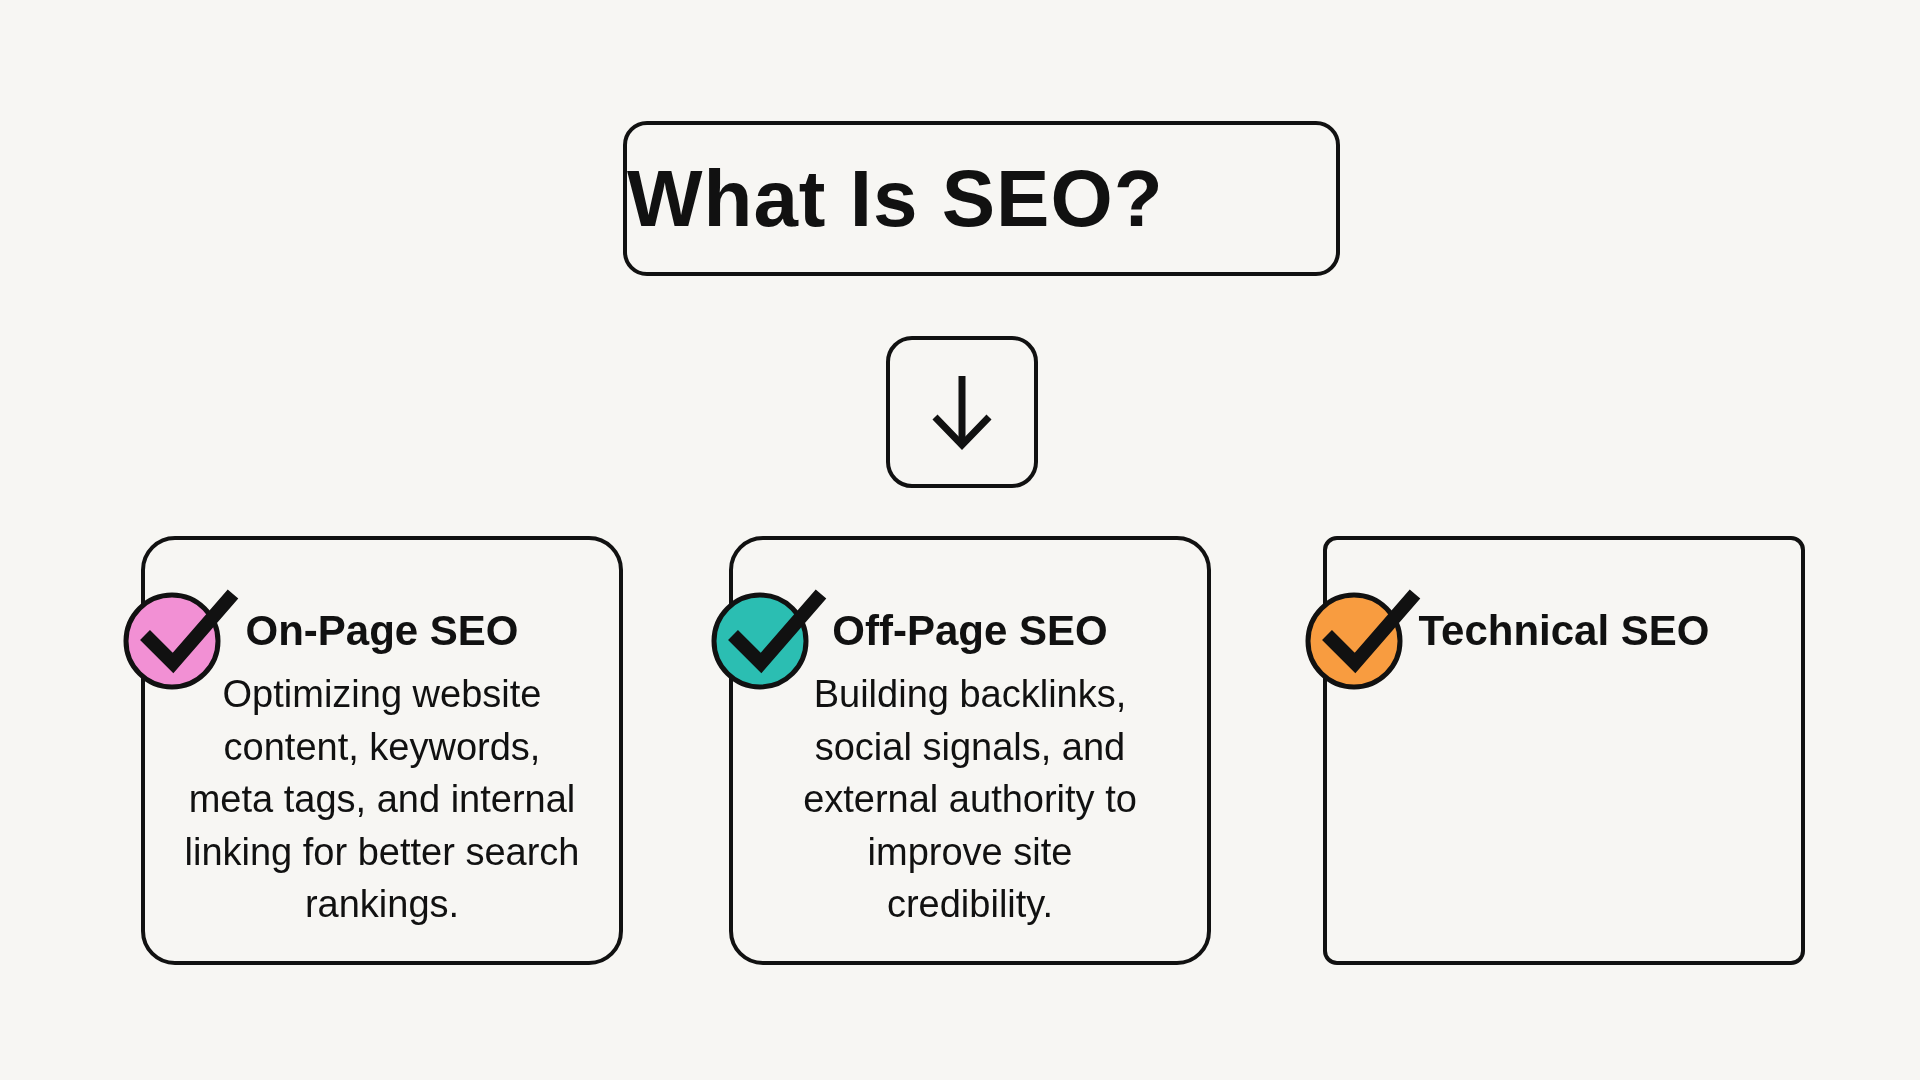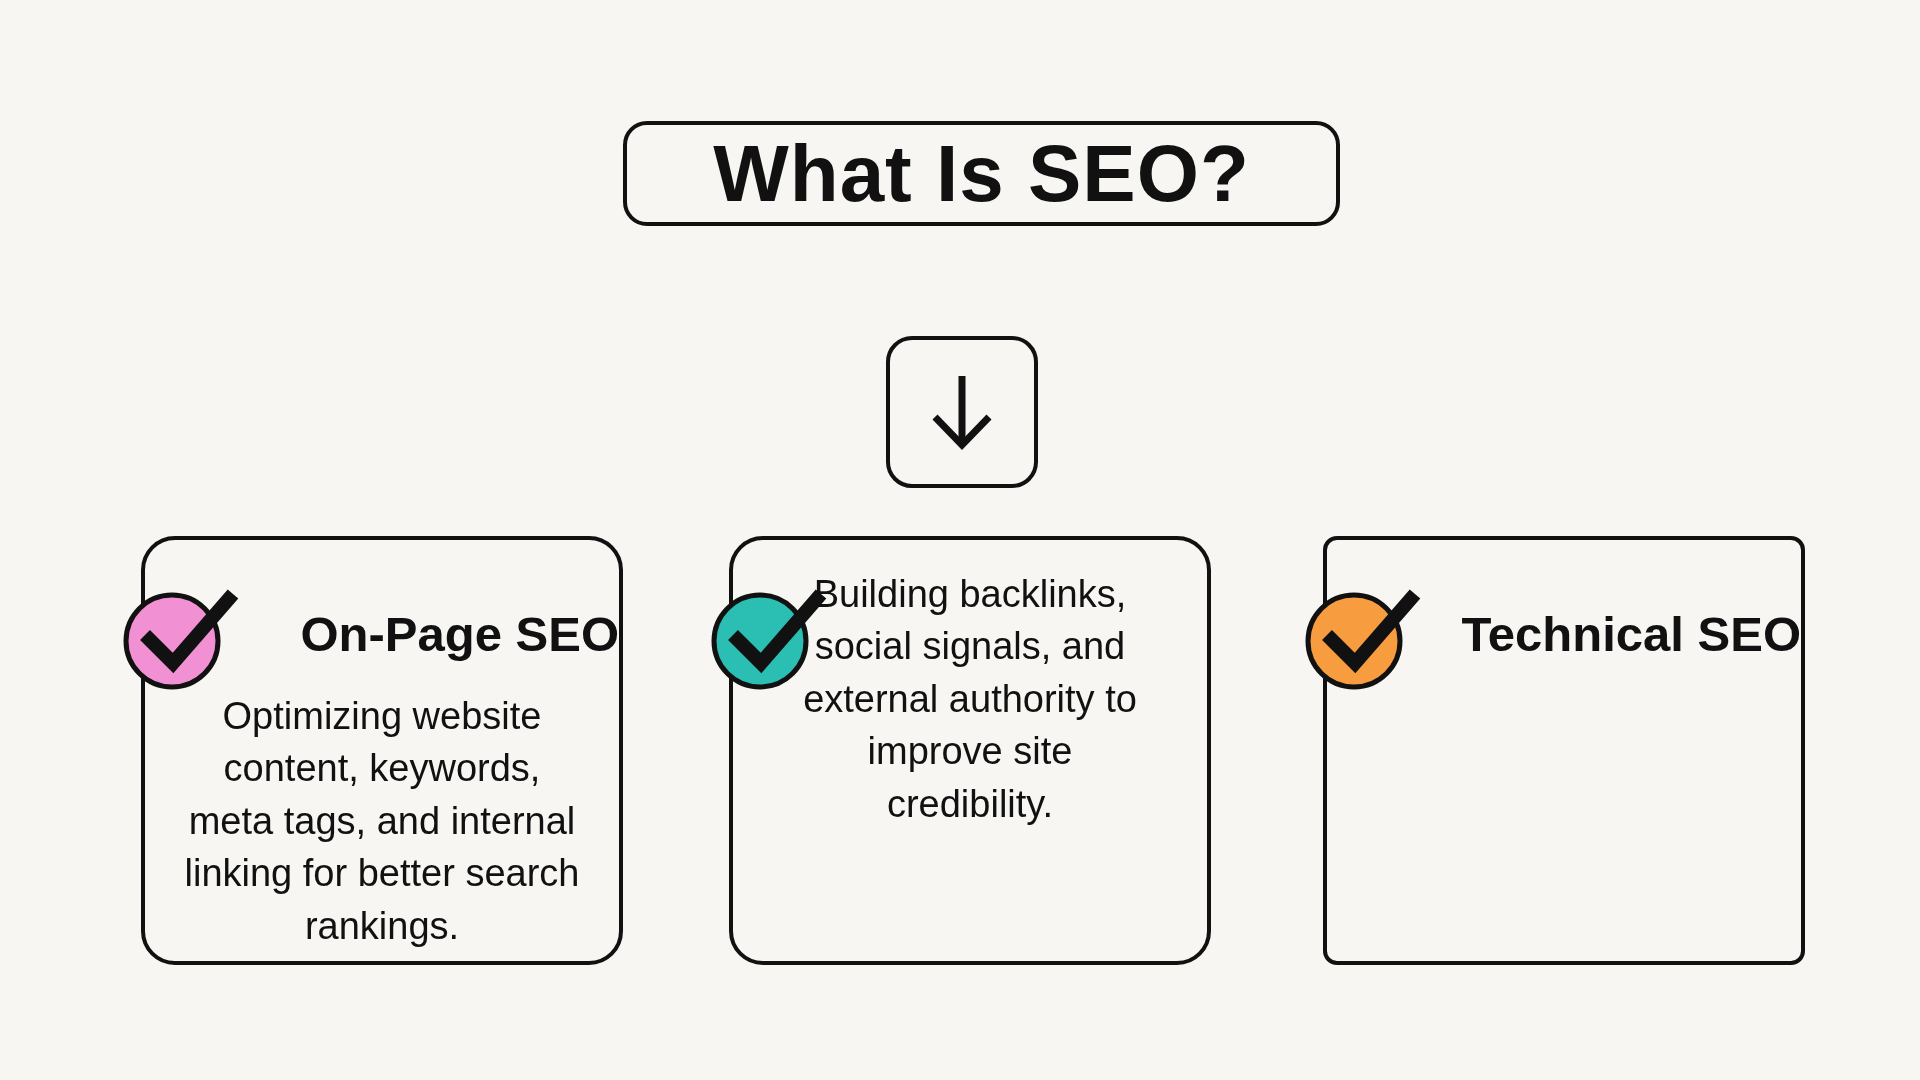--- a/index.html
+++ b/index.html
@@ -13,26 +13,26 @@
     background: #F7F6F3;
     font-family: "Liberation Sans", "DejaVu Sans", sans-serif;
     color: #111111;
     overflow: hidden;
   }
   .title-box {
     position: absolute;
     left: 623px;
     top: 121px;
     width: 717px;
-    height: 105px;
+    height: 155px;
     border: 4px solid #111111;
     border-radius: 24px;
     display: flex;
     align-items: center;
-    justify-content: center;
+    justify-content: flex-start;
     box-sizing: border-box;
   }
   .title-text {
     font-size: 80px;
     font-weight: 700;
     letter-spacing: 1px;
     white-space: nowrap;
   }
   .arrow-box {
     position: absolute;
@@ -63,27 +63,26 @@
   .badge {
     position: absolute;
     left: -26px;
     top: 37px;
     width: 132px;
     height: 120px;
     pointer-events: none;
   }
   .card-heading {
     margin-top: 68px;
-    font-size: 49px;
+    font-size: 42px;
     font-weight: 700;
     line-height: 1.1;
-    text-align: right;
   }
   .card-body {
-    margin-top: 28px;
+    margin-top: 14px;
     padding: 0 8px;
     font-size: 38px;
     font-weight: 400;
     line-height: 1.38;
     white-space: pre-line;
   }
 </style>
 </head>
 <body>
 
@@ -111,20 +110,21 @@
 meta tags, and internal
 linking for better search
 rankings.</div>
   </div>
 
   <div class="card c2">
     <svg class="badge" viewBox="0 0 132 120">
       <circle cx="53" cy="64" r="46" stroke="#111111" stroke-width="5" fill="#2BBEB2"></circle>
       <polyline points="26,58 54,86 114,17" fill="none" stroke="#111111" stroke-width="14"></polyline>
     </svg>
+    <div class="card-heading">Off-Page SEO</div>
     <div class="card-body">Building backlinks,
 social signals, and
 external authority to
 improve site
 credibility.</div>
   </div>
 
   <div class="card c3">
     <svg class="badge" viewBox="0 0 132 120">
       <circle cx="53" cy="64" r="46" stroke="#111111" stroke-width="5" fill="#F89C40"></circle>

